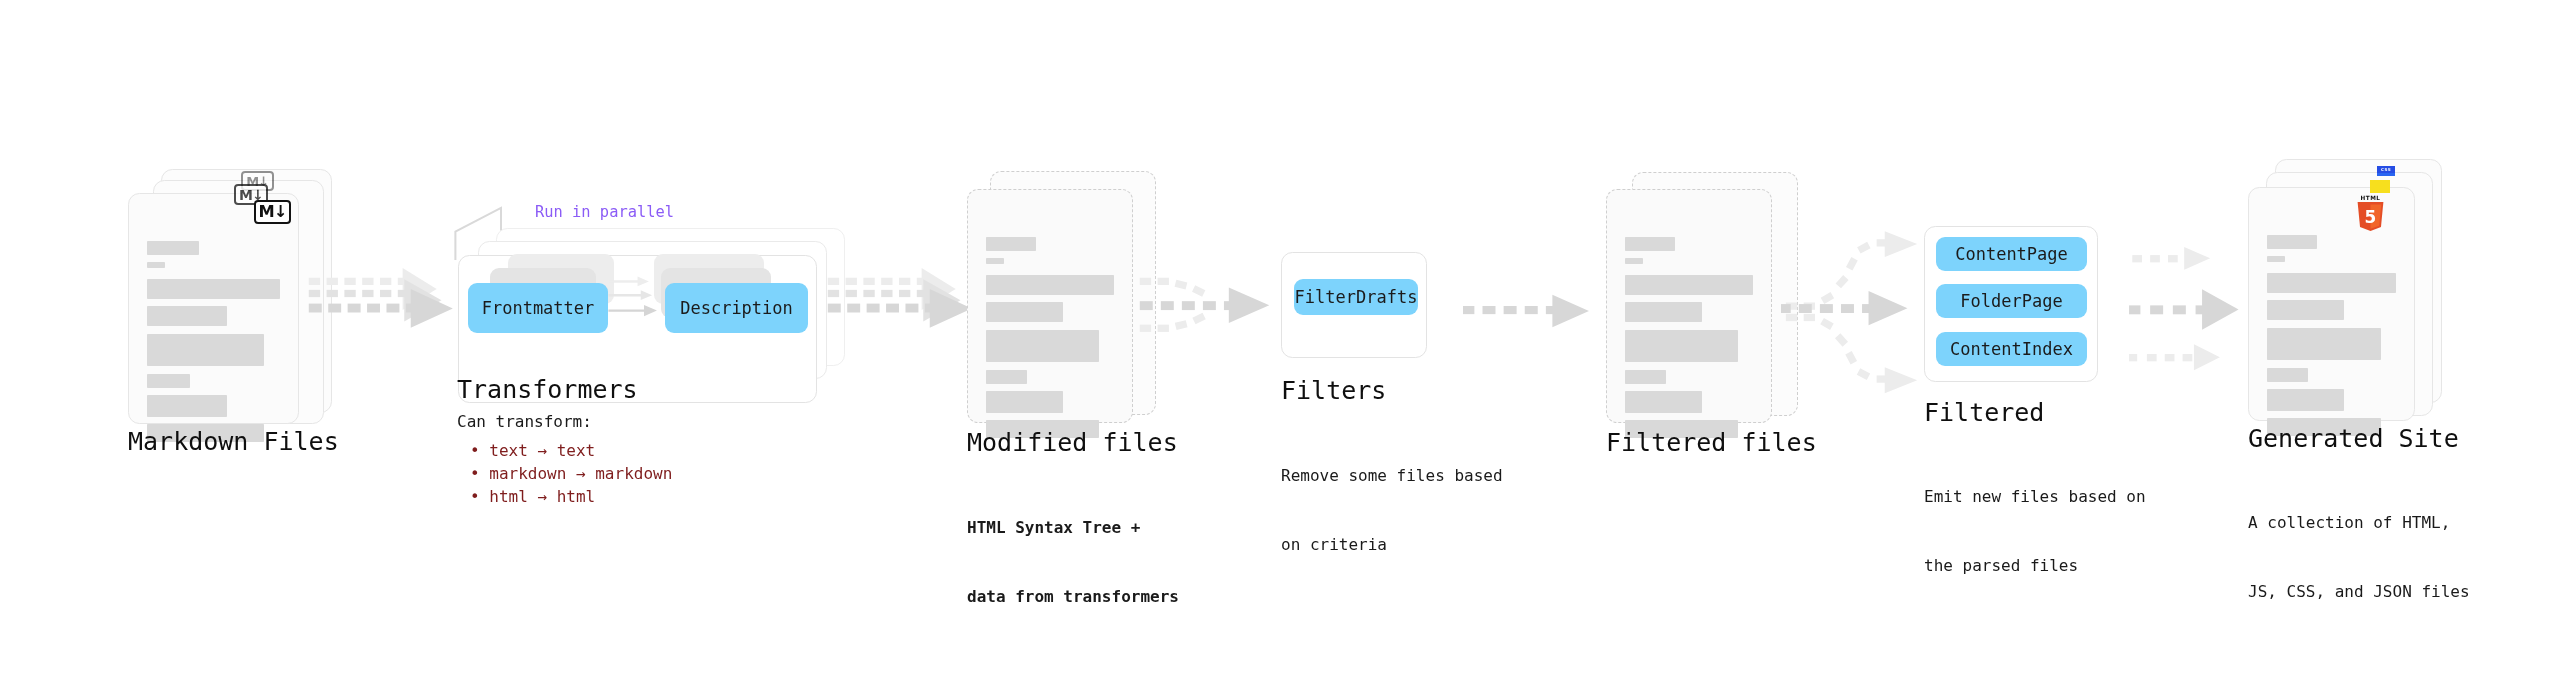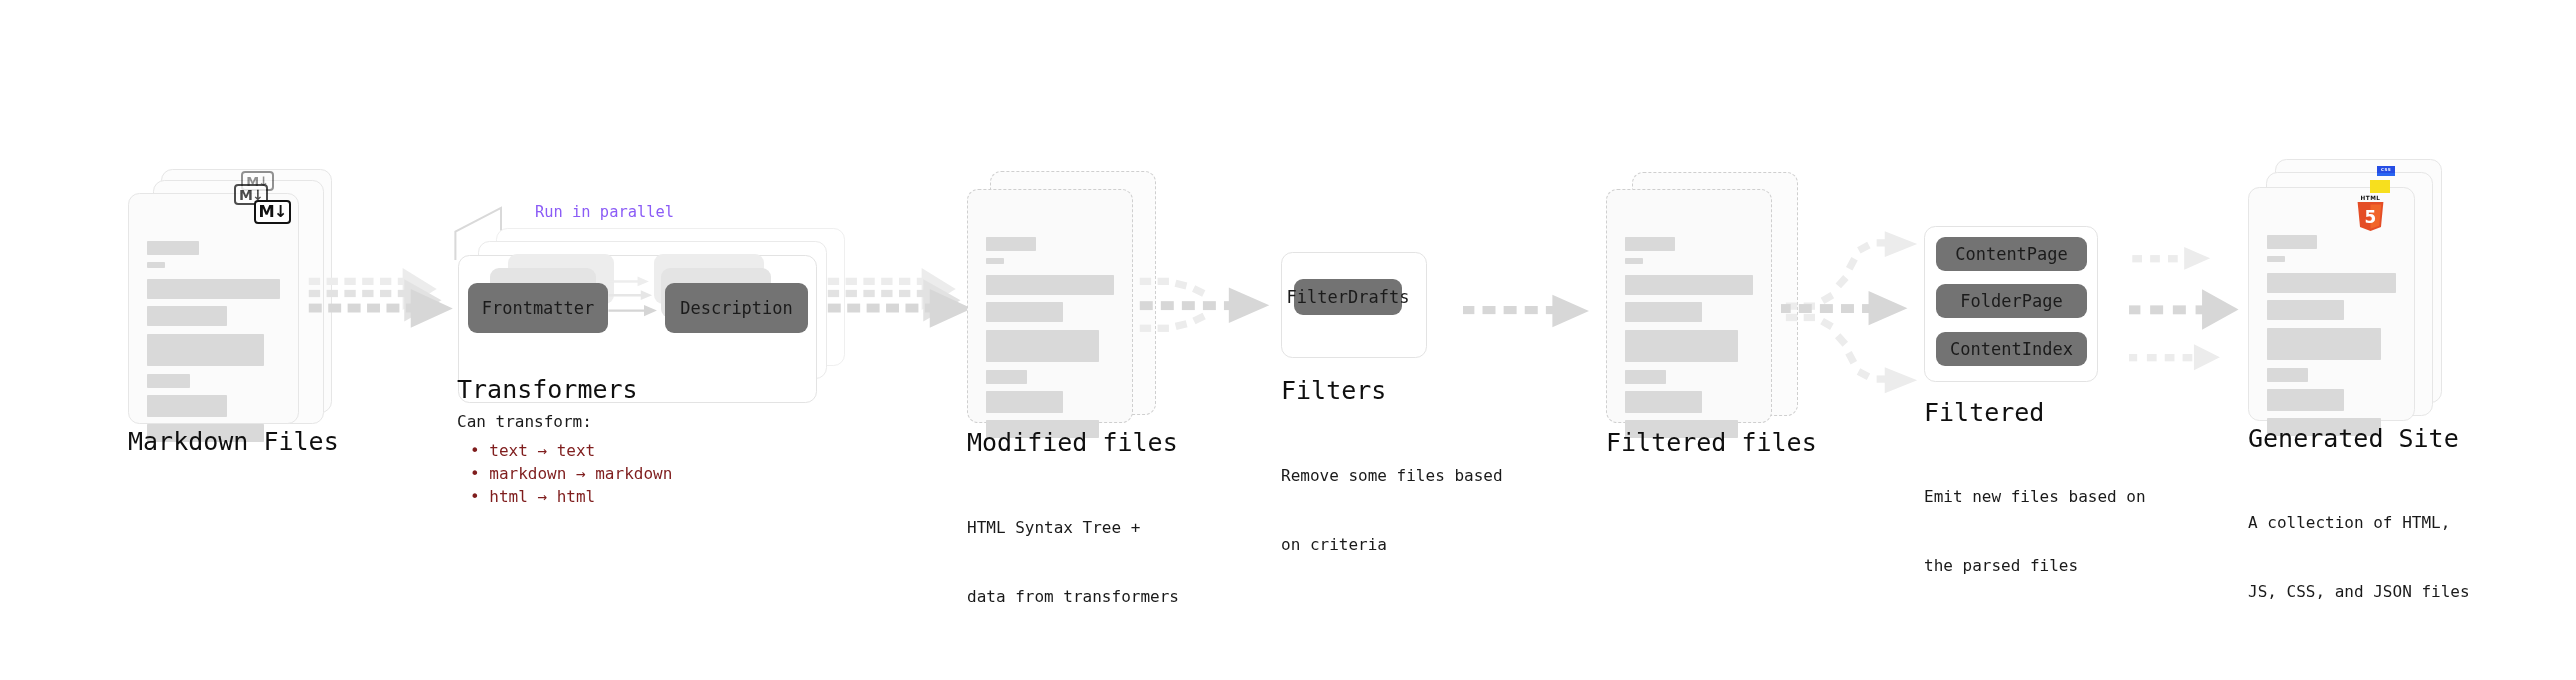--- a/index.html
+++ b/index.html
@@ -56,21 +56,21 @@
     position:absolute;
     background:#ffffff;
     border:1.6px solid #e3e3e3;
     border-radius:11.4px;
   }
   .groupbox.g1 { border-color:#efefef; }
   .groupbox.g2 { border-color:#eaeaea; }
 
   .chip {
     position:absolute;
-    background:#737373;
+    background:#7dd3fc;
     border-radius:9px;
     display:flex; align-items:center; justify-content:center;
     color:#1b1b1b;
     font-size:17px;
     white-space:nowrap;
   }
   .chip.l1 { background:#ededed; color:transparent; }
   .chip.l2 { background:#e4e4e4; color:transparent; }
 
   
@@ -249,21 +249,21 @@
         <div class="bar" style="width:100%;  height:20.3px;"></div>
         <div class="bar" style="width:60%;   height:20.3px;"></div>
         <div class="bar" style="width:88%;   height:32.5px;"></div>
         <div class="bar" style="width:32%;   height:14px;"></div>
         <div class="bar" style="width:60%;   height:22px;"></div>
         <div class="bar" style="width:88%;   height:18px;"></div>
       </div>
     </div>
   </div>
   <div class="title" style="left:967px; top:428px;">Modified files</div>
-  <div class="subtitle" style="left:967px; top:470px;">
+  <div class="subtitle" style="left:967px; top:470px;font-weight:bold;">
     <div>HTML Syntax Tree +</div>
     <div>data from transformers</div>
   </div>
 
   <svg class="conn" style="left:1138px; top:268px;" width="146" height="89" viewBox="0 0 180 110">
     <g fill="#ececec">
       <rect x="2" y="12" width="14" height="9"></rect>
         <rect x="24" y="12" width="14" height="9"></rect>
       <rect x="46" y="16" width="14" height="9" transform="rotate(14 53 20)"></rect>
       <rect x="68" y="24" width="14" height="9" transform="rotate(26 75 28)"></rect>
@@ -276,21 +276,21 @@
       <rect x="2" y="41" width="16" height="11"></rect>
         <rect x="28" y="41" width="16" height="11"></rect>
       <rect x="54" y="41" width="16" height="11"></rect>
         <rect x="80" y="41" width="16" height="11"></rect>
       <rect x="106" y="41" width="16" height="11"></rect>
       <polygon points="112,24 162,46 112,68"></polygon>
     </g>
   </svg>
 
   <div class="groupbox" style="left:1281px; top:252px; width:146px; height:106px;"></div>
-  <div class="chip" style="left:1294px; top:279px; width:108px; height:36px;">
+  <div class="chip" style="left:1294px; top:279px; width:124px; height:36px;">
     <span>FilterDrafts</span>
   </div>
   <div class="title" style="left:1281px; top:376px;">Filters</div>
   <div class="subtitle" style="left:1281px; top:418px;">
     <div>Remove some files based</div>
     <div>on criteria</div>
   </div>
 
   <svg class="conn" style="left:1463px; top:288px;" width="130" height="49" viewBox="0 0 160 60">
     <g fill="#d7d7d7">

